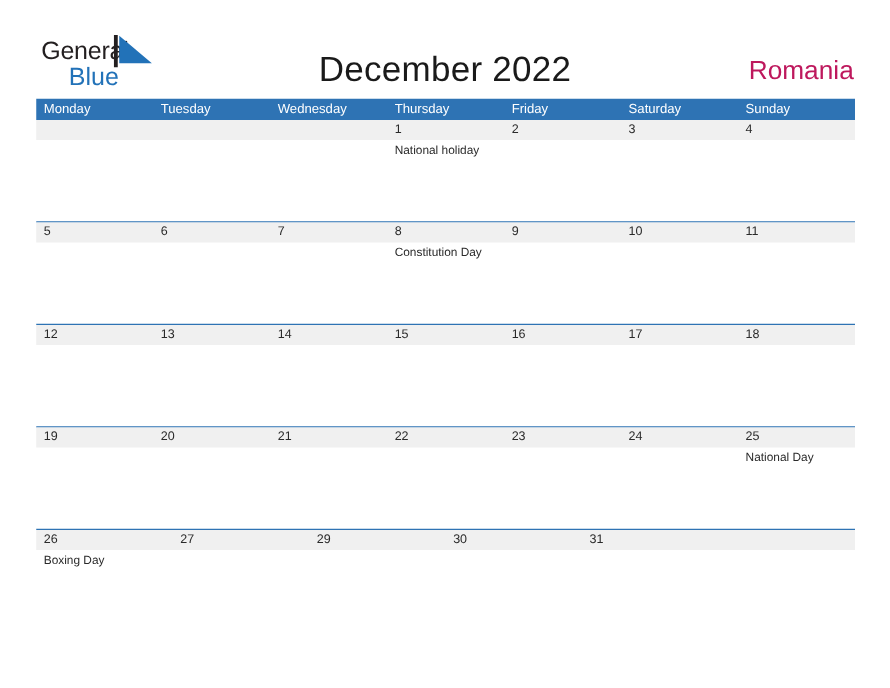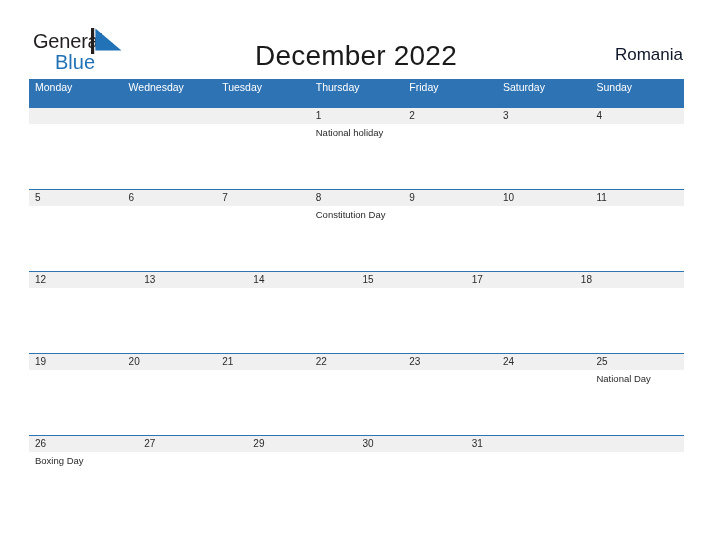--- a/index.html
+++ b/index.html
@@ -64,37 +64,37 @@
     font-size: 28px;
     color: #1a1a1a;
     font-weight: normal;
     letter-spacing: 0.2px;
   }
 
   .region-label {
     position: absolute;
     right: 29px;
     top: 45px;
-    font-size: 17px;
-    color: #0f172a;
+    font-size: 21px;
+    color: #be185d;
     text-align: center;
   }
 
   
   .calendar {
     position: absolute;
     left: 29px;
     top: 79px;
     width: 655px;
   }
 
   .weekday-header {
     display: flex;
     background: #2e73b4;
-    height: 29px;
+    height: 17px;
   }
   .weekday-cell {
     flex: 1 1 0;
     color: #ffffff;
     font-size: 10.5px;
     line-height: 17px;
     padding-left: 6px;
     box-sizing: border-box;
     white-space: nowrap;
     overflow: hidden;
@@ -164,22 +164,22 @@
   </a>
 
   <h1 class="calendar-title">December 2022</h1>
 
   <div class="region-label">Romania</div>
 </div>
 
 <div class="calendar">
   <div class="weekday-header">
       <div class="weekday-cell">Monday</div>
+      <div class="weekday-cell">Tuesday</div>
       <div class="weekday-cell">Wednesday</div>
-      <div class="weekday-cell">Tuesday</div>
       <div class="weekday-cell">Thursday</div>
       <div class="weekday-cell">Friday</div>
       <div class="weekday-cell">Saturday</div>
       <div class="weekday-cell">Sunday</div>
     </div>
   <div class="weeks-container">
       <div class="week-row">
         <div class="week-band"></div>
         <div class="week-cells">
           <div class="day-cell">
@@ -242,20 +242,23 @@
           <div class="day-cell">
             <span class="day-number">13</span>
           </div>
           <div class="day-cell">
             <span class="day-number">14</span>
           </div>
           <div class="day-cell">
             <span class="day-number">15</span>
           </div>
           <div class="day-cell">
+            <span class="day-number">16</span>
+          </div>
+          <div class="day-cell">
             <span class="day-number">17</span>
           </div>
           <div class="day-cell">
             <span class="day-number">18</span>
           </div>
         </div>
       </div>
       <div class="week-row">
         <div class="week-band"></div>
         <div class="week-cells">

